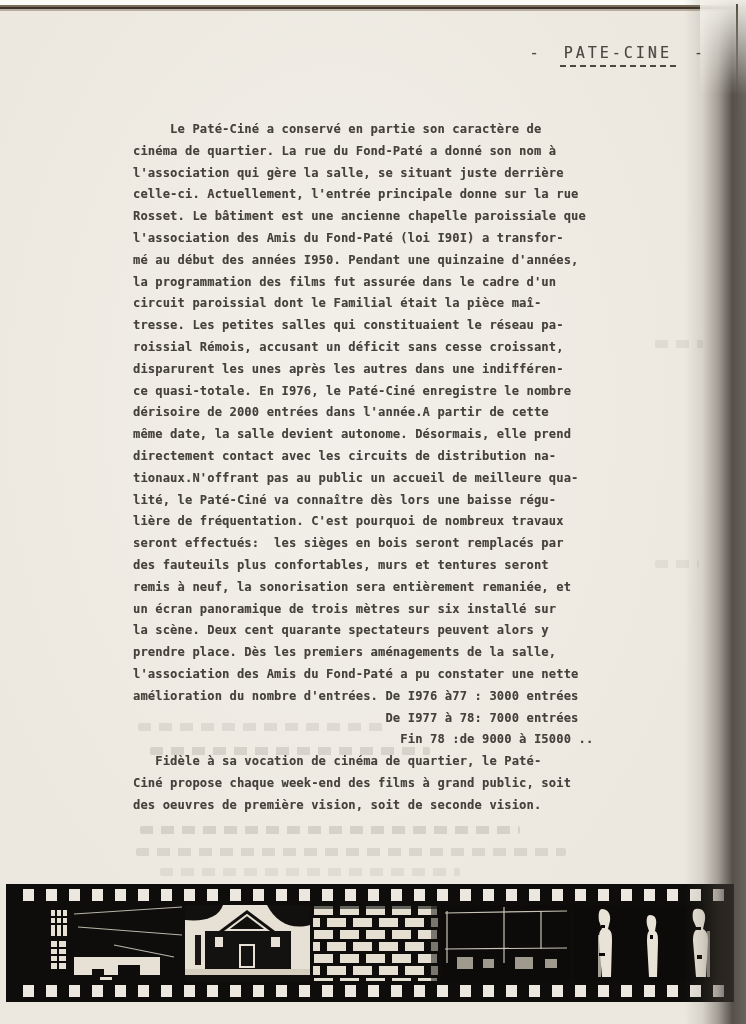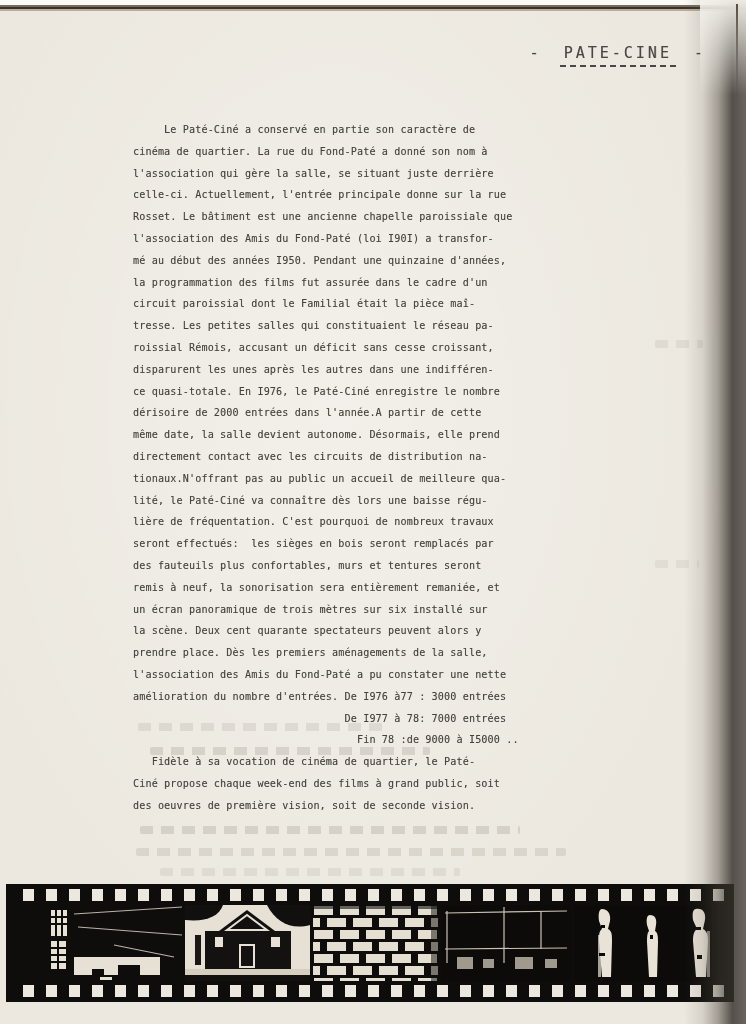--- a/index.html
+++ b/index.html
@@ -61,24 +61,25 @@
     text-shadow:.3px .3px 0 rgba(76,71,64,.4);
   }
   .title .word{
     border-bottom:2px dashed #4c4740;
     padding:0 4px 3px 4px;
     margin:0 6px;
   }
   
   .body-text{
     position:absolute;left:133px;top:119px;width:590px;
-    font-size:10px;line-height:21.8px;letter-spacing:.2px;
+    font-size:12px;line-height:21.8px;letter-spacing:.2px;
     white-space:pre;
     color:#45413b;
     text-shadow:.3px .3px 0 rgba(69,65,59,.35);
+    font-weight:bold;
   }
   
   .ghost{
     position:absolute;height:8px;
     background:repeating-linear-gradient(90deg,
       rgba(120,112,100,.20) 0 13px, rgba(120,112,100,0) 13px 21px);
     filter:blur(.7px);
     border-radius:2px;
   }
   

